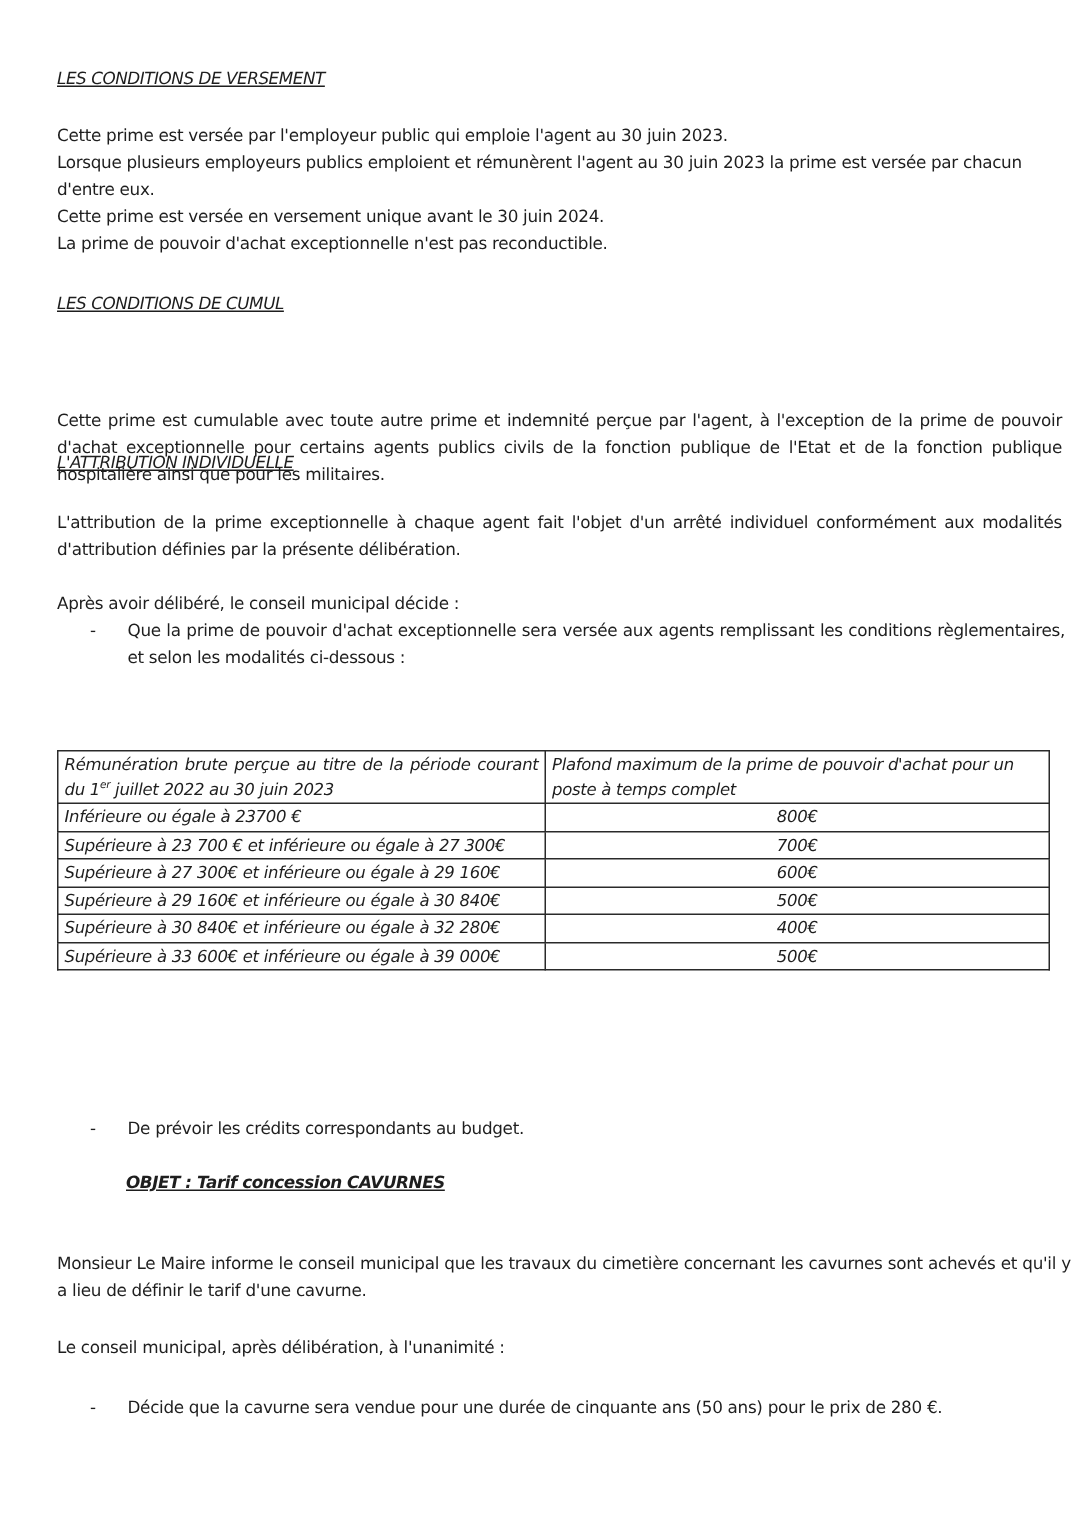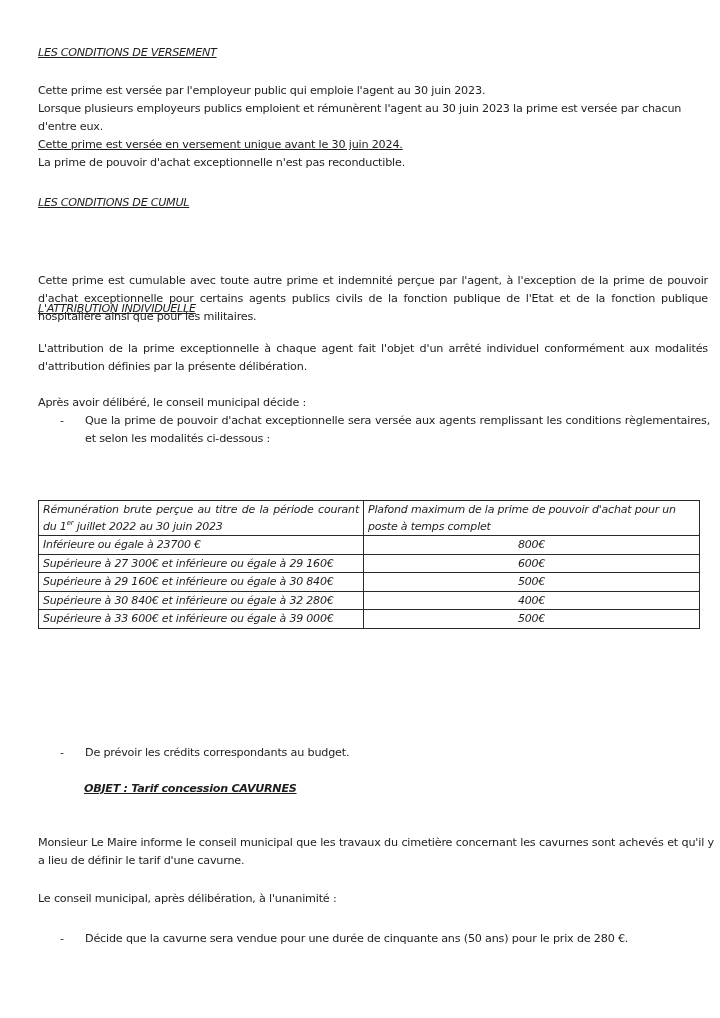--- a/index.html
+++ b/index.html
@@ -30,21 +30,21 @@
   table.grid td.c2 { text-align: left; }
   table.grid td.amt { text-align: center; }
   sup { font-size: 7px; line-height: 0; }
 </style>
 </head>
 <body>
 
 <div class="abs heading" style="left:38px; top:44px;">LES CONDITIONS DE VERSEMENT</div>
 <div class="abs para" style="top:82px;">Cette prime est versée par l'employeur public qui emploie l'agent au 30 juin 2023.</div>
 <div class="abs para" style="top:100px; width:672px;">Lorsque plusieurs employeurs publics emploient et rémunèrent l'agent au 30 juin 2023 la prime est versée par chacun d'entre eux.</div>
-<div class="abs para" style="top:136px;text-decoration:underline;">Cette prime est versée en versement unique avant le 30 juin 2024.</div>
+<div class="abs para" style="top:136px;">Cette prime est versée en versement unique avant le 30 juin 2024.</div>
 <div class="abs para" style="top:154px;">La prime de pouvoir d'achat exceptionnelle n'est pas reconductible.</div>
 
 <div class="abs heading" style="left:38px; top:194px;">LES CONDITIONS DE CUMUL</div>
 <div class="abs para just" style="top:232px;margin-top:40px;">Cette prime est cumulable avec toute autre prime et indemnité perçue par l'agent, à l'exception de la prime de pouvoir d'achat exceptionnelle pour certains agents publics civils de la fonction publique de l'Etat et de la fonction publique hospitalière ainsi que pour les militaires.</div>
 
 <div class="abs heading" style="left:38px; top:300px;text-align:right;">L'ATTRIBUTION INDIVIDUELLE</div>
 <div class="abs para just" style="top:340px;">L'attribution de la prime exceptionnelle à chaque agent fait l'objet d'un arrêté individuel conformément aux modalités d'attribution définies par la présente délibération.</div>
 <div class="abs para" style="top:394px;">Après avoir délibéré, le conseil municipal décide :</div>
 <div class="abs bullet-row" style="top:412px;">
   <span class="dash">-</span>
@@ -53,20 +53,24 @@
 
 <table class="grid">
   <tbody>
       <tr>
     <td class="c1"><span>Rémunération brute perçue au titre de la période courant du 1</span><sup>er</sup><span> juillet 2022 au 30 juin 2023</span></td>
     <td class="c2">Plafond maximum de la prime de pouvoir d'achat pour un poste à temps complet</td>
   </tr>
   <tr>
     <td class="c1">Inférieure ou égale à 23700 €</td>
     <td class="amt">800€</td>
+  </tr>
+  <tr>
+    <td class="c1">Supérieure à 23 700 € et inférieure ou égale à 27 300€</td>
+    <td class="amt">700€</td>
   </tr>
   <tr>
     <td class="c1">Supérieure à 27 300€ et inférieure ou égale à 29 160€</td>
     <td class="amt">600€</td>
   </tr>
   <tr>
     <td class="c1">Supérieure à 29 160€ et inférieure ou égale à 30 840€</td>
     <td class="amt">500€</td>
   </tr>
   <tr>

